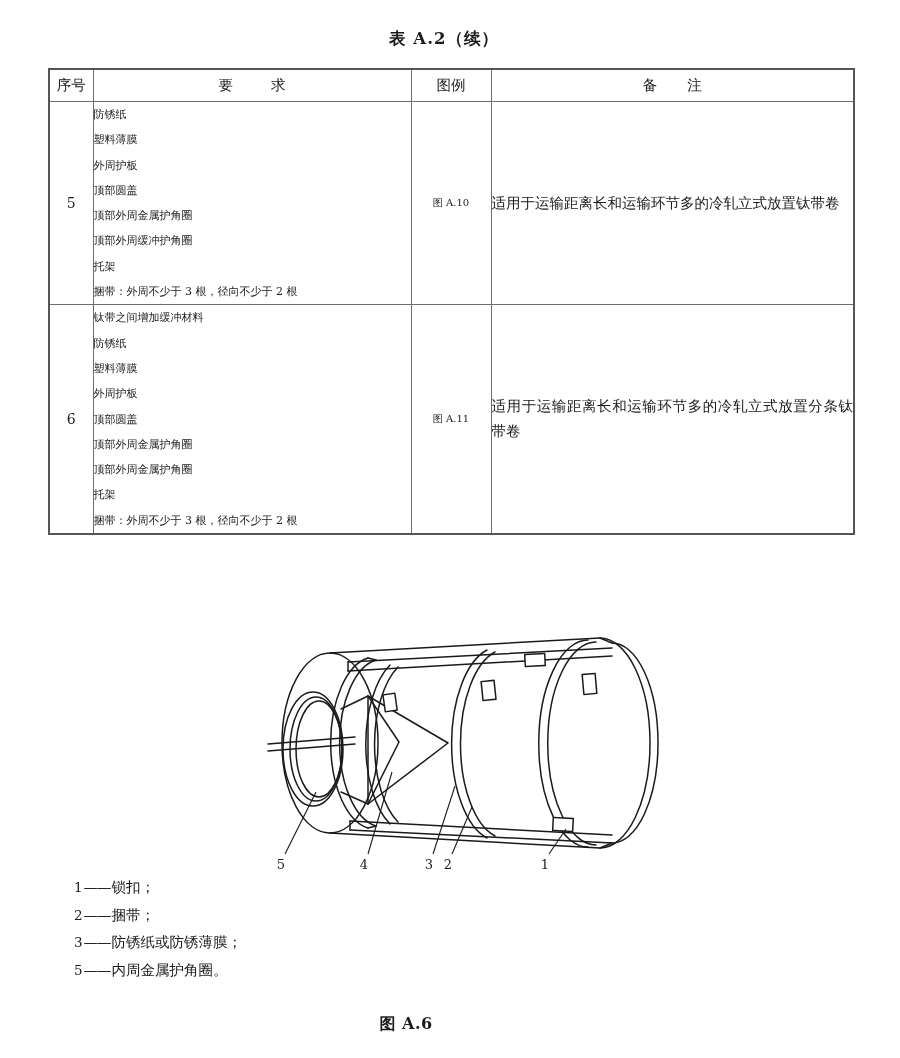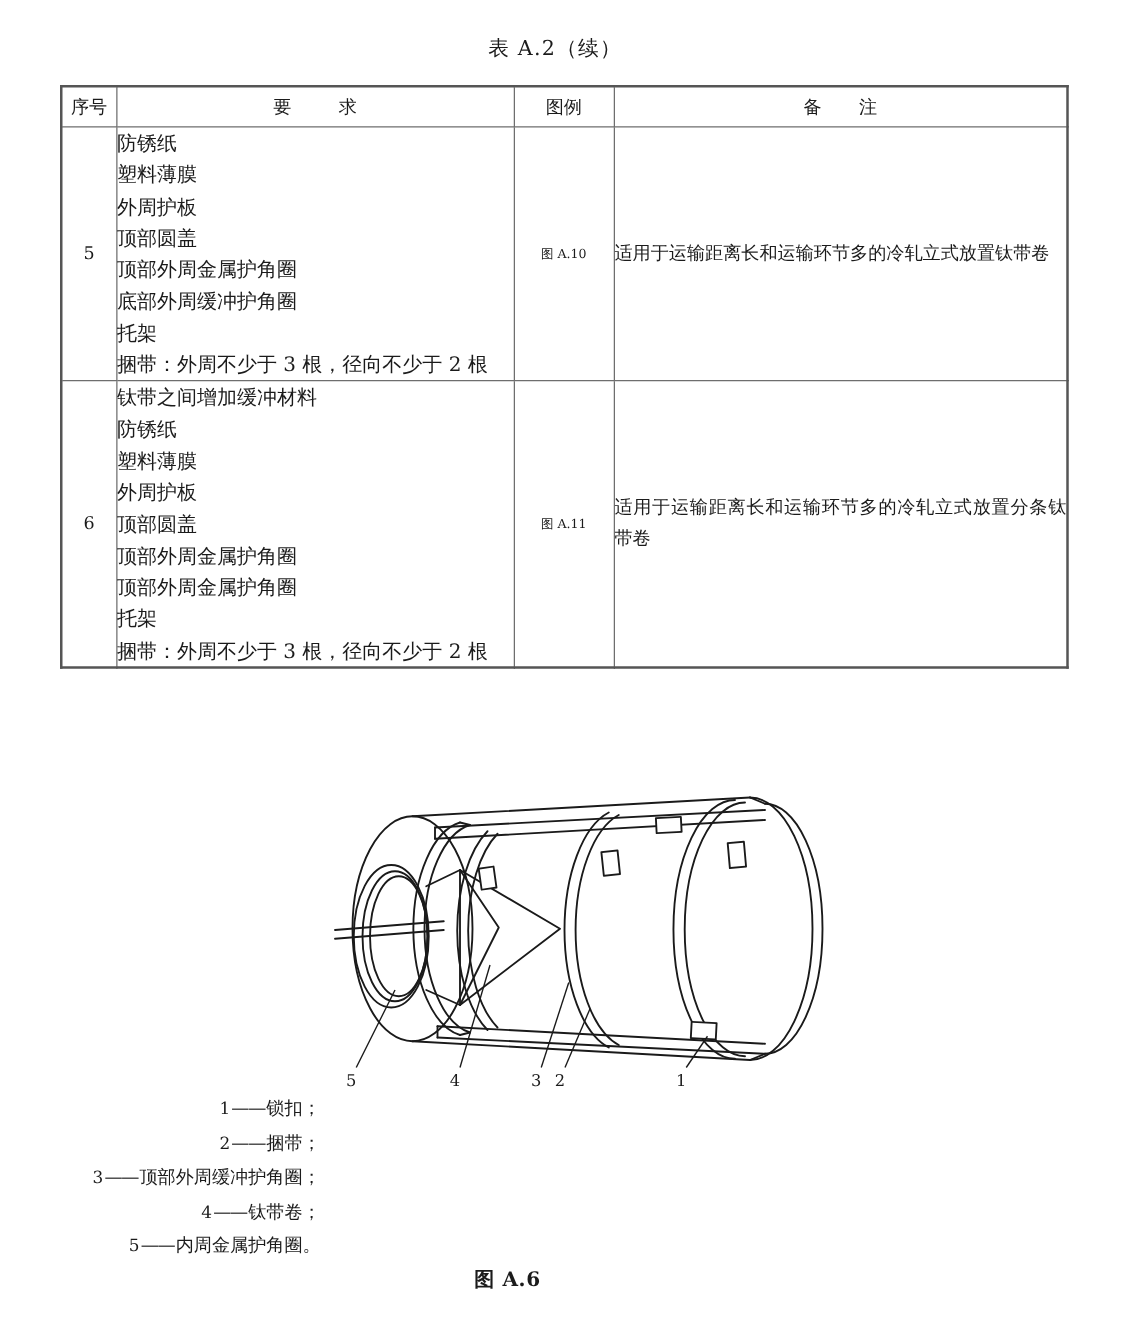--- a/index.html
+++ b/index.html
@@ -17,21 +17,21 @@
   }
 
   
   .page-title {
     position: absolute;
     top: 28px;
     left: 0;
     width: 888px;
     text-align: center;
     font-size: 16.5px;
-    font-weight: normal;
+    font-weight: bold;
     letter-spacing: 1px;
   }
 
   
   .table-wrap {
     position: absolute;
     left: 48px;
     top: 68px;
     width: 805px;
   }
@@ -63,21 +63,21 @@
   .hdr-gap { display: inline-block; width: 38px; }
   .hdr-gap-sm { display: inline-block; width: 30px; }
 
   td.cell-no {
     text-align: center;
     font-size: 14px;
     font-family: "DejaVu Serif", "Liberation Serif", serif;
   }
   td.cell-req {
     padding: 14px 0 14px 44px;
-    font-size: 16px;
+    font-size: 11px;
     line-height: 25.3px;
   }
   td.cell-req .line { white-space: nowrap; }
   td.cell-fig {
     text-align: center;
     font-size: 10px;
   }
   td.cell-remark {
     padding: 0 14px 0 12px;
     font-size: 14.5px;
@@ -108,21 +108,21 @@
     line-height: 27.5px;
   }
   .legend .key {
     font-family: "DejaVu Serif", "Liberation Serif", serif;
     font-size: 13.5px;
   }
   .legend .dash {
     letter-spacing: -1px;
     margin: 0 1px 0 1px;
   }
-  .legend-row { white-space: nowrap; text-align: right; }
+  .legend-row { white-space: nowrap; }
 
   
   .fig-caption {
     position: absolute;
     top: 1014px;
     left: 0;
     width: 812px;
     text-align: center;
     font-size: 16px;
     font-weight: bold;
@@ -153,21 +153,21 @@
     <tbody>
 
       <tr>
         <td class="cell-no">5</td>
         <td class="cell-req">
           <div class="line">防锈纸</div>
           <div class="line">塑料薄膜</div>
           <div class="line">外周护板</div>
           <div class="line">顶部圆盖</div>
           <div class="line">顶部外周金属护角圈</div>
-          <div class="line">底部外周缓冲护角圈</div>
+          <div class="line">顶部外周缓冲护角圈</div>
           <div class="line">托架</div>
           <div class="line">捆带：外周不少于 3 根，径向不少于 2 根</div>
         </td>
         <td class="cell-fig">图 A.10</td>
         <td class="cell-remark">
           <div class="rmk">适用于运输距离长和运输环节多的冷轧立式放置钛带卷</div>
         </td>
       </tr>
 
       <tr>
@@ -262,18 +262,17 @@
       <text x="429" y="273">3</text>
       <text x="448" y="273">2</text>
       <text x="545" y="273">1</text>
     </g>
   </svg>
 </div>
 
 <div class="legend">
   <div class="legend-row"><span class="key">1</span><span class="dash">——</span><span>锁扣；</span></div>
   <div class="legend-row"><span class="key">2</span><span class="dash">——</span><span>捆带；</span></div>
-  <div class="legend-row"><span class="key">3</span><span class="dash">——</span><span>顶部外周缓冲护角圈；</span></div>
-  <div class="legend-row"><span class="key">4</span><span class="dash">——</span><span>钛带卷；</span></div>
+  <div class="legend-row"><span class="key">3</span><span class="dash">——</span><span>防锈纸或防锈薄膜；</span></div>
   <div class="legend-row"><span class="key">5</span><span class="dash">——</span><span>内周金属护角圈。</span></div>
 </div>
 
 <div class="fig-caption">图 A.6</div>
 
 </body></html>

